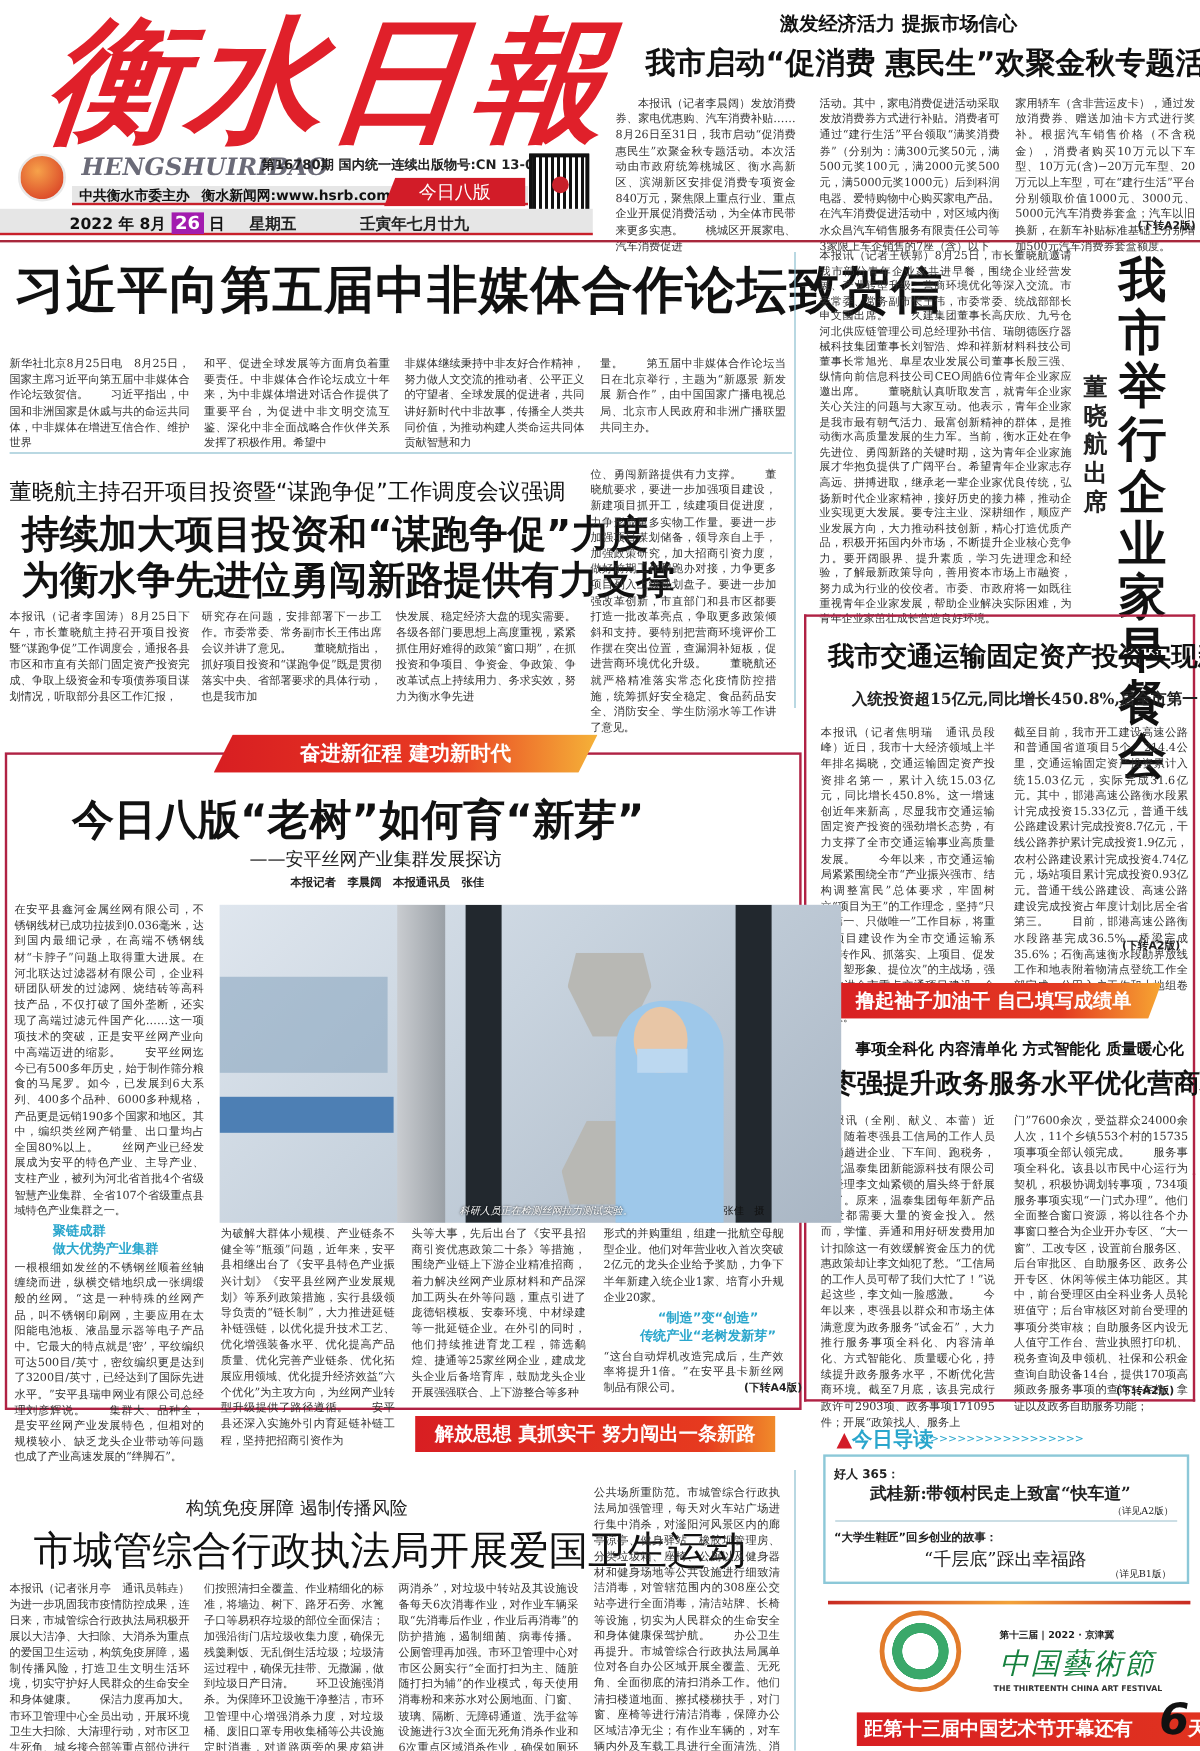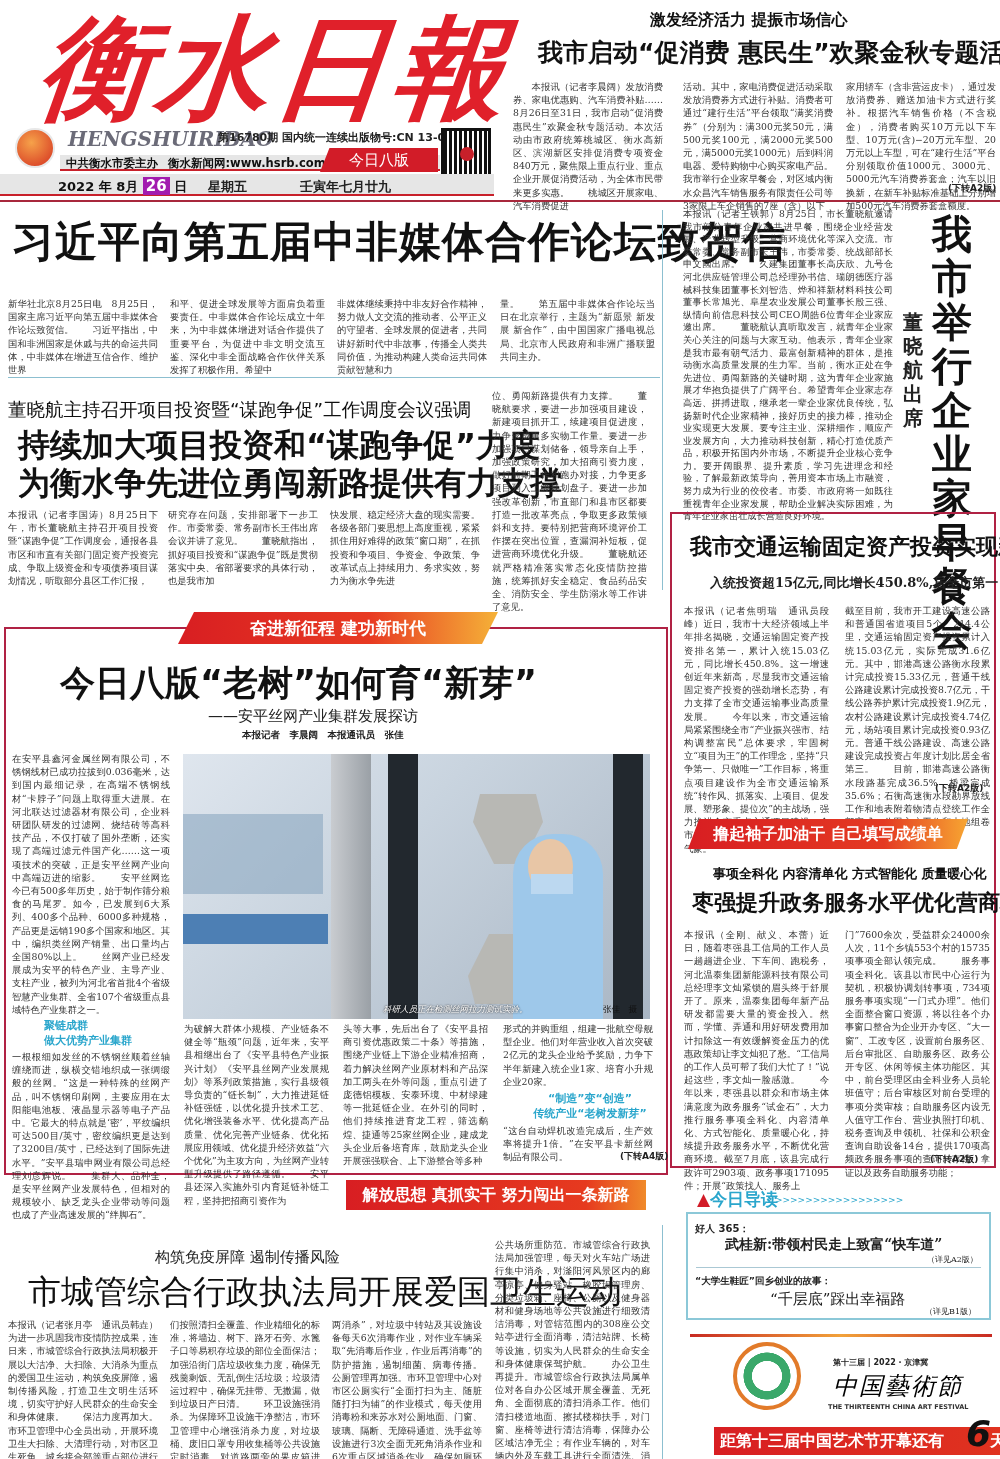--- a/index.html
+++ b/index.html
@@ -47,21 +47,21 @@
     <div class="qr-inner"></div>
   </div>
 <div class="abs bar2"></div>
 <div class="abs date sans"><span>2022 年 8月</span> <span class="d26">26</span> <span>日</span></div>
 <div class="abs weekday sans">星期五</div>
 <div class="abs lunar sans">壬寅年七月廿九</div>
 
 <div class="abs head-big serif" style="left:650px;top:10px;font-size:16px">激发经济活力 提振市场信心</div>
 <div class="abs head-big" style="left:538px;top:36px;font-size:25px">我市启动“促消费 惠民生”欢聚金秋专题活动</div>
 <div class="col txt" style="left:513px;top:80px;width:150px">本报讯（记者李晨阔）发放消费券、家电优惠购、汽车消费补贴……8月26日至31日，我市启动“促消费 惠民生”欢聚金秋专题活动。本次活动由市政府统筹桃城区、衡水高新区、滨湖新区安排促消费专项资金840万元，聚焦限上重点行业、重点企业开展促消费活动，为全体市民带来更多实惠。　　桃城区开展家电、汽车消费促进</div>
-<div class="col txt" style="left:683px;top:80px;width:150px;text-indent:0">活动。其中，家电消费促进活动采取发放消费券方式进行补贴。消费者可通过“建行生活”平台领取“满奖消费券”（分别为：满300元奖50元，满500元奖100元，满2000元奖500元，满5000元奖1000元）后到科润电器、爱特购物中心购买家电产品。我市举行企业家早餐会，对区域内衡水众昌汽车销售服务有限责任公司等3家限上车企销售的7座（含）以下</div>
+<div class="col txt" style="left:683px;top:80px;width:150px;text-indent:0">活动。其中，家电消费促进活动采取发放消费券方式进行补贴。消费者可通过“建行生活”平台领取“满奖消费券”（分别为：满300元奖50元，满500元奖100元，满2000元奖500元，满5000元奖1000元）后到科润电器、爱特购物中心购买家电产品。在汽车消费促进活动中，对区域内衡水众昌汽车销售服务有限责任公司等3家限上车企销售的7座（含）以下</div>
 <div class="col txt" style="left:846px;top:80px;width:150px;text-indent:0">家用轿车（含非营运皮卡），通过发放消费券、赠送加油卡方式进行奖补。根据汽车销售价格（不含税金），消费者购买10万元以下车型、10万元(含)−20万元车型、20万元以上车型，可在“建行生活”平台分别领取价值1000元、3000元、5000元汽车消费券套盒；汽车以旧换新，在新车补贴标准基础上分别增加500元汽车消费券套盒额度。</div>
 <div class="abs sans" style="left:948px;top:182px;font-size:9px;font-weight:bold">(下转A2版)</div>
 
 <div class="abs hr-red" style="left:0;top:200px;width:1000px"></div>
 
 <div class="abs head-big" style="left:12px;top:214px;font-size:42px;letter-spacing:1px">习近平向第五届中非媒体合作论坛致贺信</div>
 <div class="col txt" style="left:8px;top:297px;width:150px;text-indent:0">新华社北京8月25日电　8月25日，国家主席习近平向第五届中非媒体合作论坛致贺信。　　习近平指出，中国和非洲国家是休戚与共的命运共同体，中非媒体在增进互信合作、维护世界</div>
 <div class="col txt" style="left:170px;top:297px;width:155px;text-indent:0">和平、促进全球发展等方面肩负着重要责任。中非媒体合作论坛成立十年来，为中非媒体增进对话合作提供了重要平台，为促进中非文明交流互鉴、深化中非全面战略合作伙伴关系发挥了积极作用。希望中</div>
 <div class="col txt" style="left:337px;top:297px;width:150px;text-indent:0">非媒体继续秉持中非友好合作精神，努力做人文交流的推动者、公平正义的守望者、全球发展的促进者，共同讲好新时代中非故事，传播全人类共同价值，为推动构建人类命运共同体贡献智慧和力</div>
 <div class="col txt" style="left:500px;top:297px;width:155px;text-indent:0">量。　　第五届中非媒体合作论坛当日在北京举行，主题为“新愿景 新发展 新合作”，由中国国家广播电视总局、北京市人民政府和非洲广播联盟共同主办。</div>
@@ -102,42 +102,42 @@
 <div class="abs serif" style="left:725px;top:1236px;font-size:14px;font-weight:bold;white-space:nowrap">武桂新:带领村民走上致富“快车道”</div>
 <div class="abs serif" style="left:927px;top:1254px;font-size:8px">（详见A2版）</div>
 <div class="abs" style="left:696px;top:1267px;width:285px;height:1px;background:#aac8d4"></div>
 <div class="abs sans" style="left:695px;top:1275px;font-size:9.5px;font-weight:bold">“大学生鞋匠”回乡创业的故事：</div>
 <div class="abs serif" style="left:770px;top:1290px;font-size:15px;font-weight:normal;white-space:nowrap">“千层底”踩出幸福路</div>
 <div class="abs serif" style="left:925px;top:1306px;font-size:8px">（详见B1版）</div>
 
 <div class="abs" style="left:690px;top:1334px;width:302px;height:3px;background:linear-gradient(90deg,#c82a22,#f2a23a,#c82a22)"></div>
 <div class="abs" style="left:733px;top:1342px;width:68px;height:68px;border-radius:50%;border:4px solid #e27b2a;background:radial-gradient(circle,#fff 35%,#3aa86a 36%,#3aa86a 55%,#fff 56%)"></div>
 <div class="abs sans" style="left:833px;top:1357px;font-size:8px;font-weight:bold">第十三届 | 2022 · 京津冀</div>
-<div class="abs serif" style="left:833px;top:1370px;font-size:24px;color:#000000;font-style:italic;letter-spacing:2px">中国藝術節</div>
+<div class="abs serif" style="left:833px;top:1370px;font-size:24px;color:#15803d;font-style:italic;letter-spacing:2px">中国藝術節</div>
 <div class="abs sans" style="left:828px;top:1403px;font-size:6.5px;font-weight:bold;color:#333">THE THIRTEENTH CHINA ART FESTIVAL</div>
 <div class="abs countbar sans" style="left:714px;top:1427px;width:360px;height:28px">
   <span class="abs" style="left:6px;top:4px;font-size:16px">距第十三届中国艺术节开幕还有</span>
   <span class="abs" style="left:252px;top:-14px;font-size:36px;color:#111;font-style:italic">6</span>
   <span class="abs" style="left:276px;top:4px;font-size:16px">天</span>
 </div>
 
 <div class="abs" style="left:4px;top:627px;width:664px;height:548px;border:2px solid #b02244"></div>
 <div class="abs banner-red" style="left:178px;top:612px;width:320px;height:32px;font-size:17px;line-height:32px;background:linear-gradient(90deg,#d81e22,#e83a22 60%,#f5b238);clip-path:polygon(5% 0,100% 0,95% 100%,0 100%)">奋进新征程 建功新时代</div>
 <div class="abs head-big" style="left:60px;top:660px;font-size:35px">今日八版“老树”如何育“新芽”</div>
 <div class="abs sans" style="left:208px;top:707px;font-size:15px;font-weight:normal;white-space:nowrap">——安平丝网产业集群发展探访</div>
 <div class="abs serif" style="left:242px;top:729px;font-size:9.5px;font-weight:bold;white-space:nowrap">本报记者　李晨阔　本报通讯员　张佳</div>
 
 <div class="col txt" style="left:12px;top:752px;width:158px;text-indent:0">在安平县鑫河金属丝网有限公司，不锈钢线材已成功拉拔到0.036毫米，达到国内最细记录，在高端不锈钢线材“卡脖子”问题上取得重大进展。在河北联达过滤器材有限公司，企业科研团队研发的过滤网、烧结砖等高科技产品，不仅打破了国外垄断，还实现了高端过滤元件国产化……这一项项技术的突破，正是安平丝网产业向中高端迈进的缩影。　　安平丝网迄今已有500多年历史，始于制作筛分粮食的马尾罗。如今，已发展到6大系列、400多个品种、6000多种规格，产品更是远销190多个国家和地区。其中，编织类丝网产销量、出口量均占全国80%以上。　　丝网产业已经发展成为安平的特色产业、主导产业、支柱产业，被列为河北省首批4个省级智慧产业集群、全省107个省级重点县域特色产业集群之一。</div>
 <div class="col cyan" style="left:44px;top:1018px;width:130px">
     <div>聚链成群</div>
     <div>做大优势产业集群</div>
   </div>
 <div class="col txt" style="left:12px;top:1050px;width:158px;text-indent:0">一根根细如发丝的不锈钢丝顺着丝轴缠绕而进，纵横交错地织成一张绸缎般的丝网。“这是一种特殊的丝网产品，叫不锈钢印刷网，主要应用在太阳能电池板、液晶显示器等电子产品中。它最大的特点就是‘密’，平纹编织可达500目/英寸，密纹编织更是达到了3200目/英寸，已经达到了国际先进水平。”安平县瑞申网业有限公司总经理刘彦辉说。　　集群大、品种全，是安平丝网产业发展特色，但相对的规模较小、缺乏龙头企业带动等问题也成了产业高速发展的“绊脚石”。</div>
 
-<div class="abs photo" style="left:183px;top:754px;width:467px;height:265px;overflow:hidden">
+<div class="abs photo" style="left:183px;top:754px;width:518px;height:265px;overflow:hidden">
   <div class="abs" style="left:0;top:60px;width:140px;height:80px;background:#8aa7bf;opacity:.6"></div>
   <div class="abs" style="left:0;top:160px;width:145px;height:30px;background:#4d7fb4"></div>
   <div class="abs" style="left:148px;top:0;width:40px;height:265px;background:linear-gradient(90deg,#c9ccd0,#9aa0a6)"></div>
   <div class="abs" style="left:205px;top:0;width:30px;height:265px;background:#22282e"></div>
   <div class="abs" style="left:430px;top:0;width:30px;height:265px;background:#22282e"></div>
   <div class="abs" style="left:290px;top:40px;width:70px;height:70px;background:#b8b8b4;clip-path:polygon(10% 0,90% 0,100% 40%,70% 100%,30% 100%,0 40%)"></div>
   <div class="abs" style="left:285px;top:180px;width:70px;height:70px;background:#b8b8b4;clip-path:polygon(30% 0,70% 0,100% 60%,90% 100%,10% 100%,0 60%)"></div>
   <div class="abs" style="left:330px;top:80px;width:90px;height:185px;border-radius:40px 40px 0 0;background:#9ec8ea"></div>
   <div class="abs" style="left:345px;top:85px;width:45px;height:55px;border-radius:50%;background:#e8c6a6"></div>
   <div class="abs" style="left:348px;top:120px;width:42px;height:20px;background:#bcd8f0"></div>

